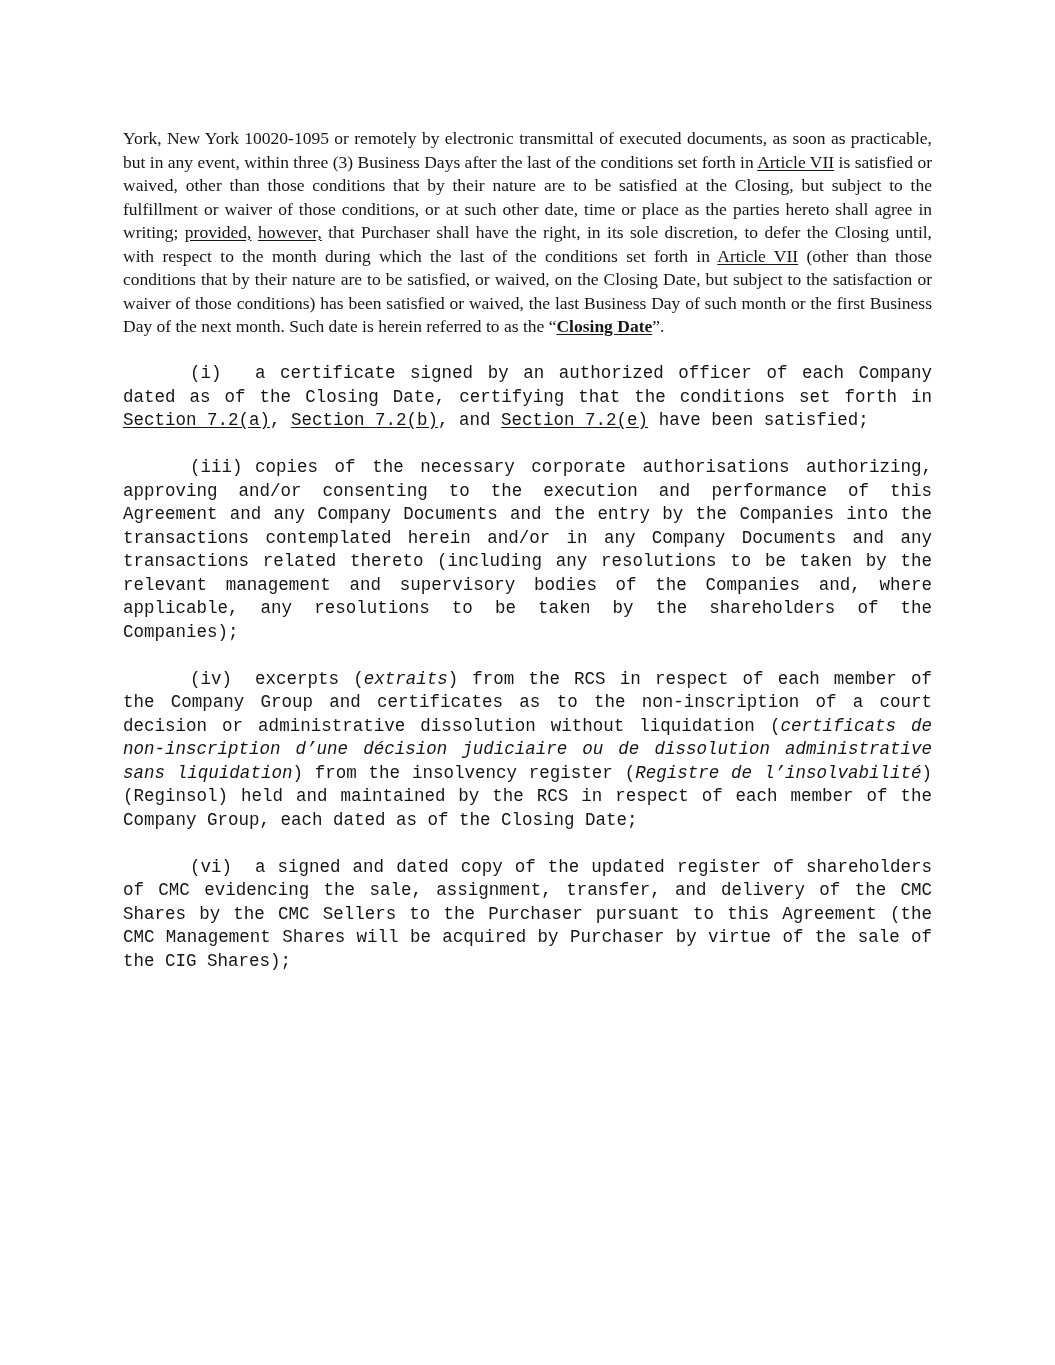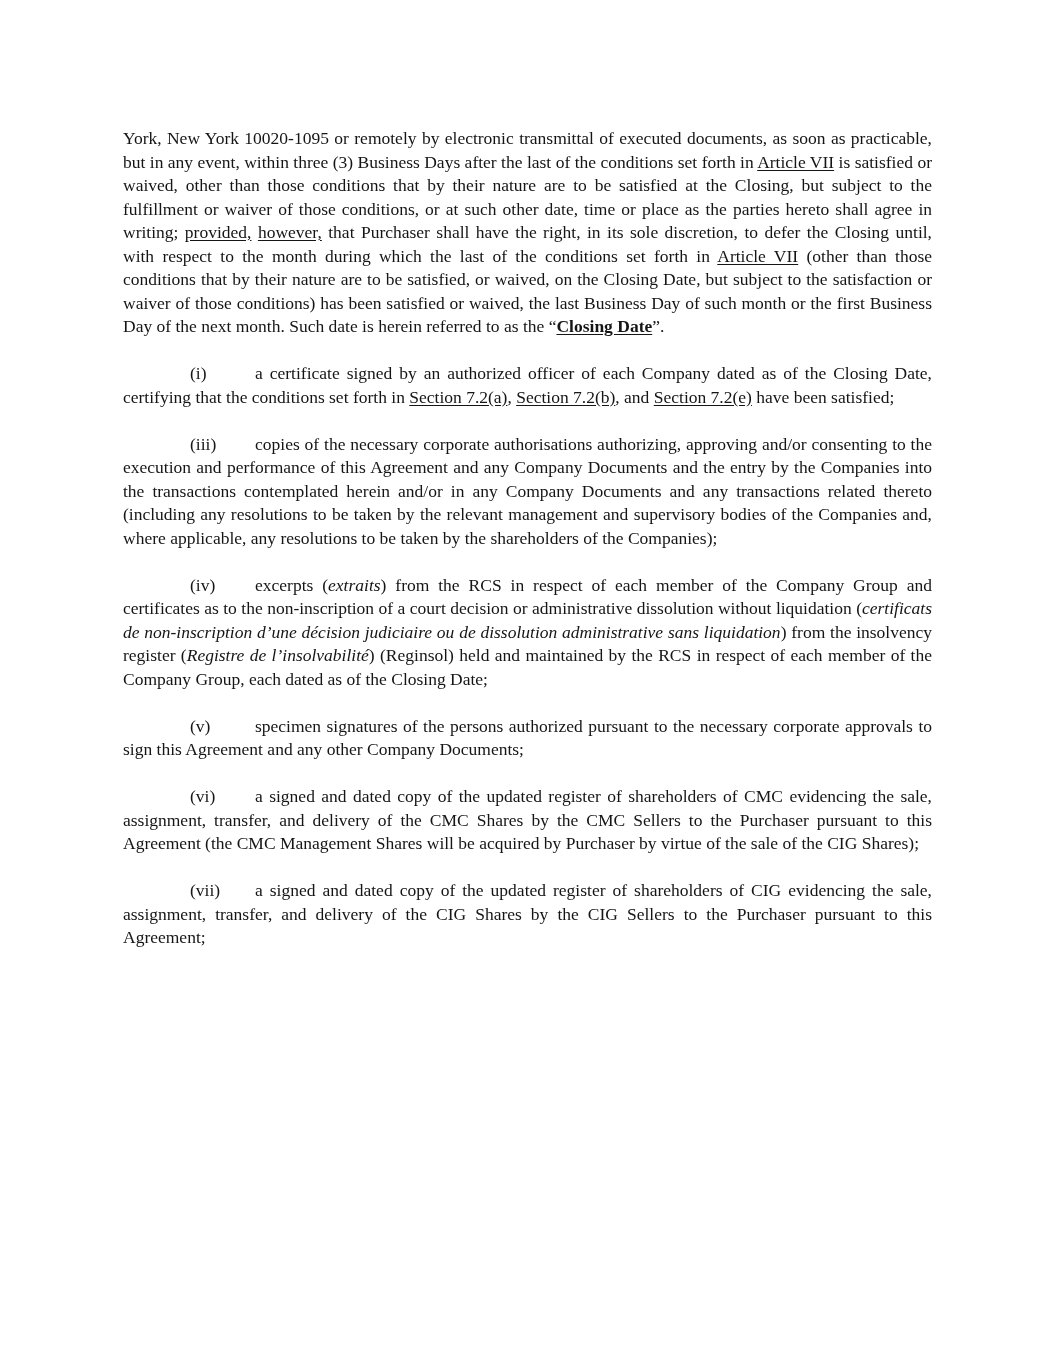--- a/index.html
+++ b/index.html
@@ -26,20 +26,21 @@
     text-align: justify;
   }
   p.para {
     margin: 0 0 23.5px 0;
     padding: 0;
   }
   
   .p-item {
     margin-left: 60px;
     text-indent: 67px;
+    font-family: Liberation Mono, monospace;
   }
   
   .p-b {
     text-indent: 122px;
   }
   .para-label {
     display: inline-block;
     text-indent: 0;
   }
   .label-b { width: 58px; }
@@ -64,22 +65,20 @@
     <p class="para"><span><span>York, New York 10020-1095 or remotely by electronic transmittal of executed documents, as soon as practicable, but in any event, within three (3) Business Days after the last of the conditions set forth in </span><span class="rs-u">Article VII</span><span> is satisfied or waived, other than those conditions that by their nature are to be satisfied at the Closing, but subject to the fulfillment or waiver of those conditions, or at such other date, time or place as the parties hereto shall agree in writing; </span><span class="rs-u">provided,</span><span> </span><span class="rs-u">however,</span><span> that Purchaser shall have the right, in its sole discretion, to defer the Closing until, with respect to the month during which the last of the conditions set forth in </span><span class="rs-u">Article VII</span><span> (other than those conditions that by their nature are to be satisfied, or waived, on the Closing Date, but subject to the satisfaction or waiver of those conditions) has been satisfied or waived, the last Business Day of such month or the first Business Day of the next month.  Such date is herein referred to as the “</span><span class="rs-b rs-u">Closing Date</span><span>”.</span></span></p>
 
 
     <p class="para p-item"><span class="para-label label-item">(i)</span><span><span>a certificate signed by an authorized officer of each Company dated as of the Closing Date, certifying that the conditions set forth in </span><span class="rs-u">Section 7.2(a)</span><span>, </span><span class="rs-u">Section 7.2(b)</span><span>, and </span><span class="rs-u">Section 7.2(e)</span><span> have been satisfied;</span></span></p>
 
 
     <p class="para p-item"><span class="para-label label-item">(iii)</span><span><span>copies of the necessary corporate authorisations authorizing, approving and/or consenting to the execution and performance of this Agreement and any Company Documents and the entry by the Companies into the transactions contemplated herein and/or in any Company Documents and any transactions related thereto (including any resolutions to be taken by the relevant management and supervisory bodies of the Companies and, where applicable, any resolutions to be taken by the shareholders of the Companies);</span></span></p>
 
     <p class="para p-item"><span class="para-label label-item">(iv)</span><span><span>excerpts (</span><span class="rs-i">extraits</span><span>) from the RCS in respect of each member of the Company Group and certificates as to the non-inscription of a court decision or administrative dissolution without liquidation (</span><span class="rs-i">certificats de non-inscription d’une décision judiciaire ou de dissolution administrative sans liquidation</span><span>) from the insolvency register (</span><span class="rs-i">Registre de l’insolvabilité</span><span>) (Reginsol) held and maintained by the RCS in respect of each member of the Company Group, each dated as of the Closing Date;</span></span></p>
 
-    <p class="para p-item"><span class="para-label label-item">(v)</span><span><span>specimen signatures of the persons authorized pursuant to the necessary corporate approvals to sign this Agreement and any other Company Documents;</span></span></p>
 
     <p class="para p-item"><span class="para-label label-item">(vi)</span><span><span>a signed and dated copy of the updated register of shareholders of CMC evidencing the sale, assignment, transfer, and delivery of the CMC Shares by the CMC Sellers to the Purchaser pursuant to this Agreement (the CMC Management Shares will be acquired by Purchaser by virtue of the sale of the CIG Shares);</span></span></p>
 
-    <p class="para p-item"><span class="para-label label-item">(vii)</span><span><span>a signed and dated copy of the updated register of shareholders of CIG evidencing the sale, assignment, transfer, and delivery of the CIG Shares by the CIG Sellers to the Purchaser pursuant to this Agreement;</span></span></p>
 
   </div>
 
   <div class="footer">-13-</div>
 </div>
 
 </body></html>

